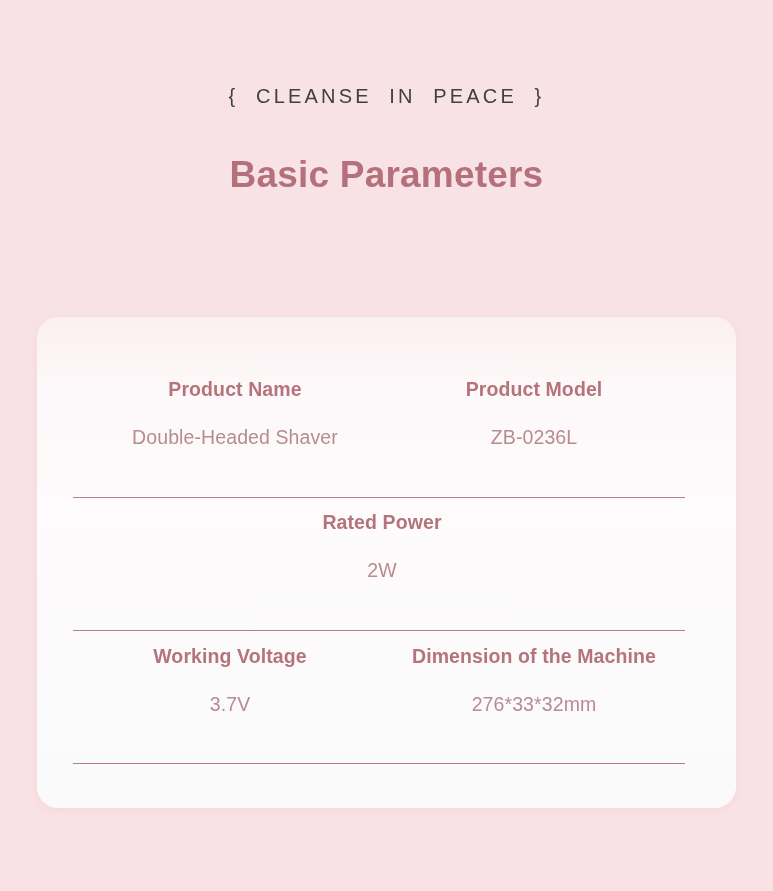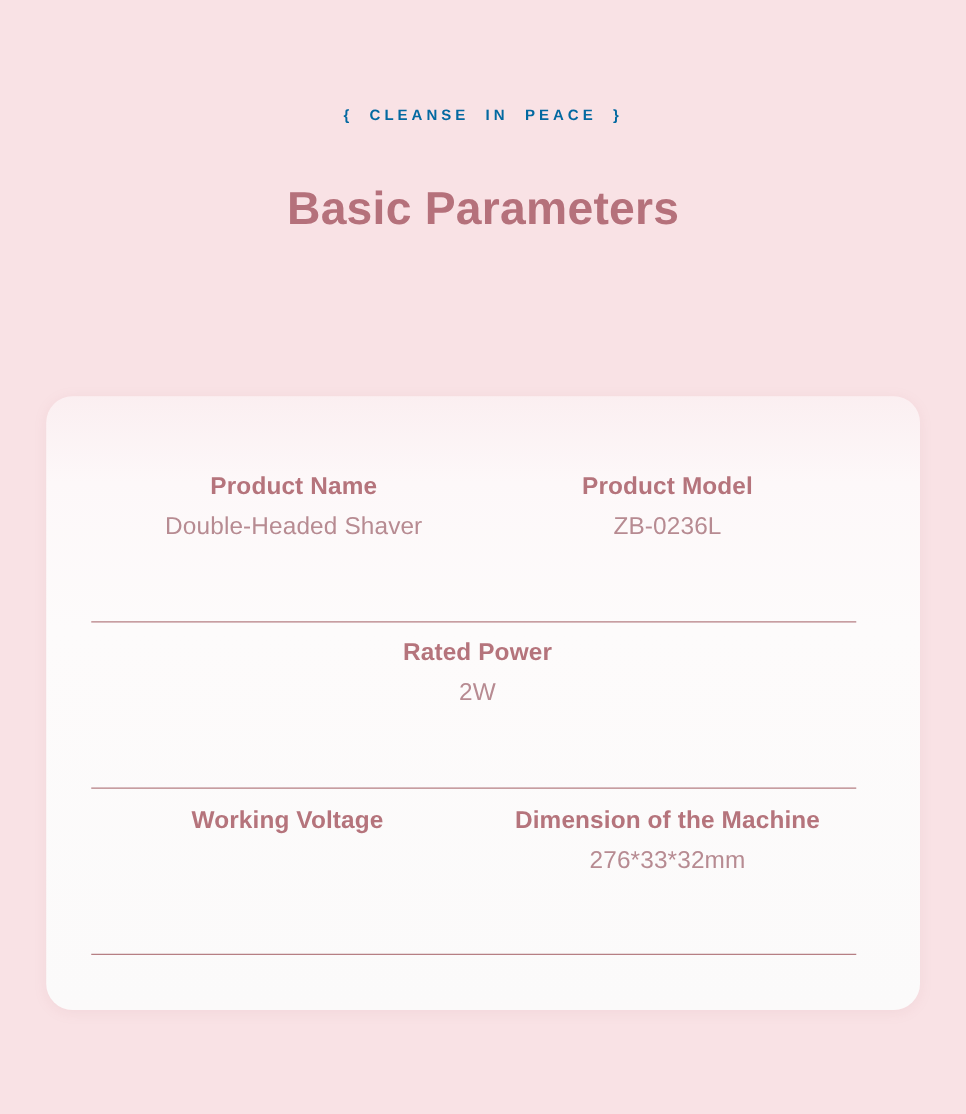--- a/index.html
+++ b/index.html
@@ -21,24 +21,24 @@
     box-sizing: border-box;
   }
 
   
   .header {
     width: 100%;
     text-align: center;
     padding-top: 86px;
   }
   .tagline {
-    font-size: 12px;
+    font-size: 20px;
     letter-spacing: 3.2px;
-    color: #0369a1;
-    font-weight: 700;
+    color: #404040;
+    font-weight: 400;
     line-height: 1;
     white-space: pre;
   }
   .title {
     margin-top: 50px;
     font-size: 37px;
     font-weight: bold;
     color: #b5717b;
     letter-spacing: 0.2px;
     line-height: 1;
@@ -81,21 +81,21 @@
   }
   .cell-label {
     font-size: 19.5px;
     font-weight: bold;
     color: #b5747c;
     line-height: 1.05;
     letter-spacing: 0.1px;
     white-space: nowrap;
   }
   .cell-value {
-    margin-top: 12px;
+    margin-top: 28px;
     font-size: 19.5px;
     font-weight: 400;
     color: #b78b92;
     line-height: 1.05;
     letter-spacing: 0.1px;
     white-space: nowrap;
   }
   .divider {
     position: absolute;
     left: 0;
@@ -151,20 +151,21 @@
             <div class="cell-value">2W</div>
           </div>
         </div>
         <div class="divider"></div>
       </div>
 
       <div class="row row-3">
         <div class="cells">
           <div class="cell cell-left">
             <div class="cell-label">Working Voltage</div>
+            <div class="cell-value">3.7V</div>
           </div>
           <div class="cell cell-right">
             <div class="cell-label">Dimension of the Machine</div>
             <div class="cell-value">276*33*32mm</div>
           </div>
         </div>
         <div class="divider"></div>
       </div>
 
     </div>

